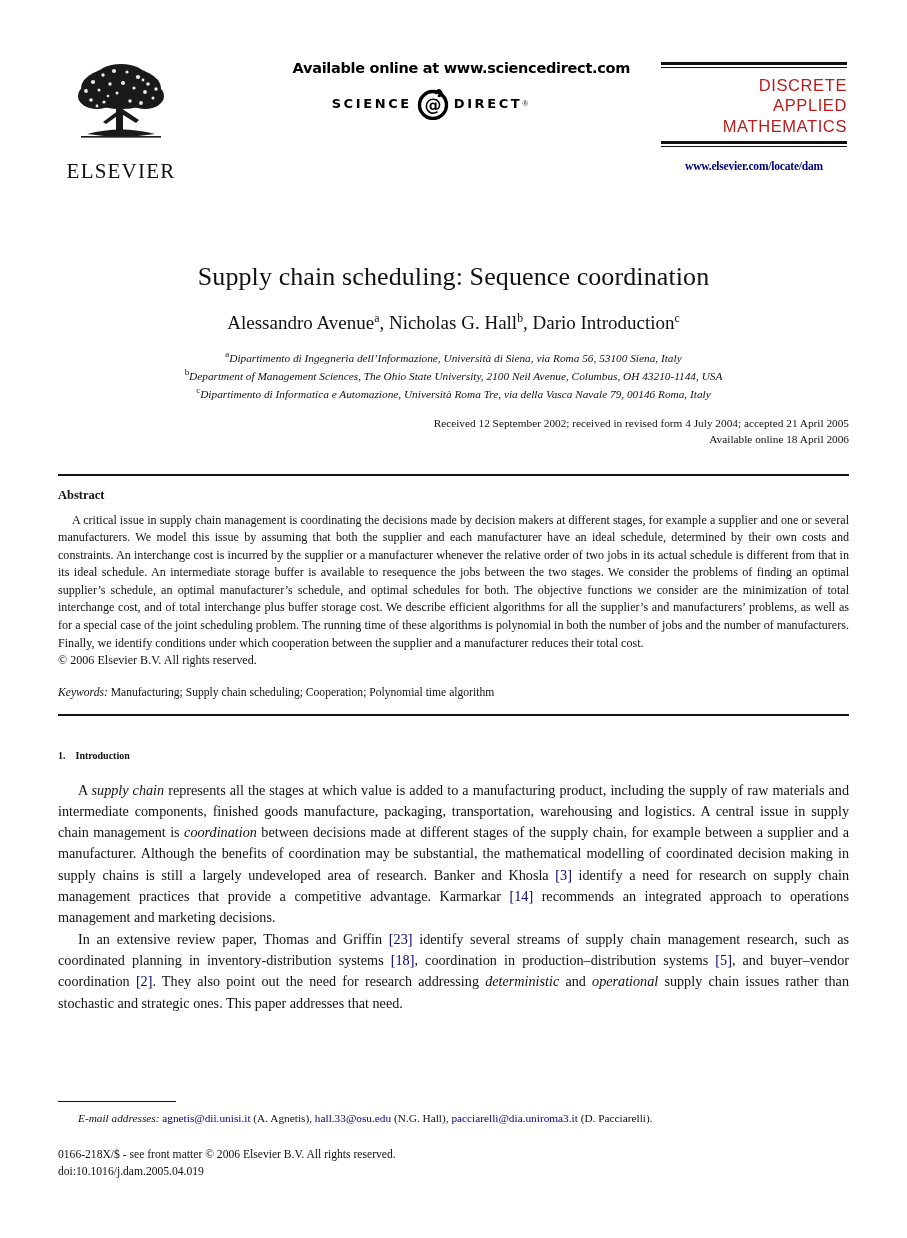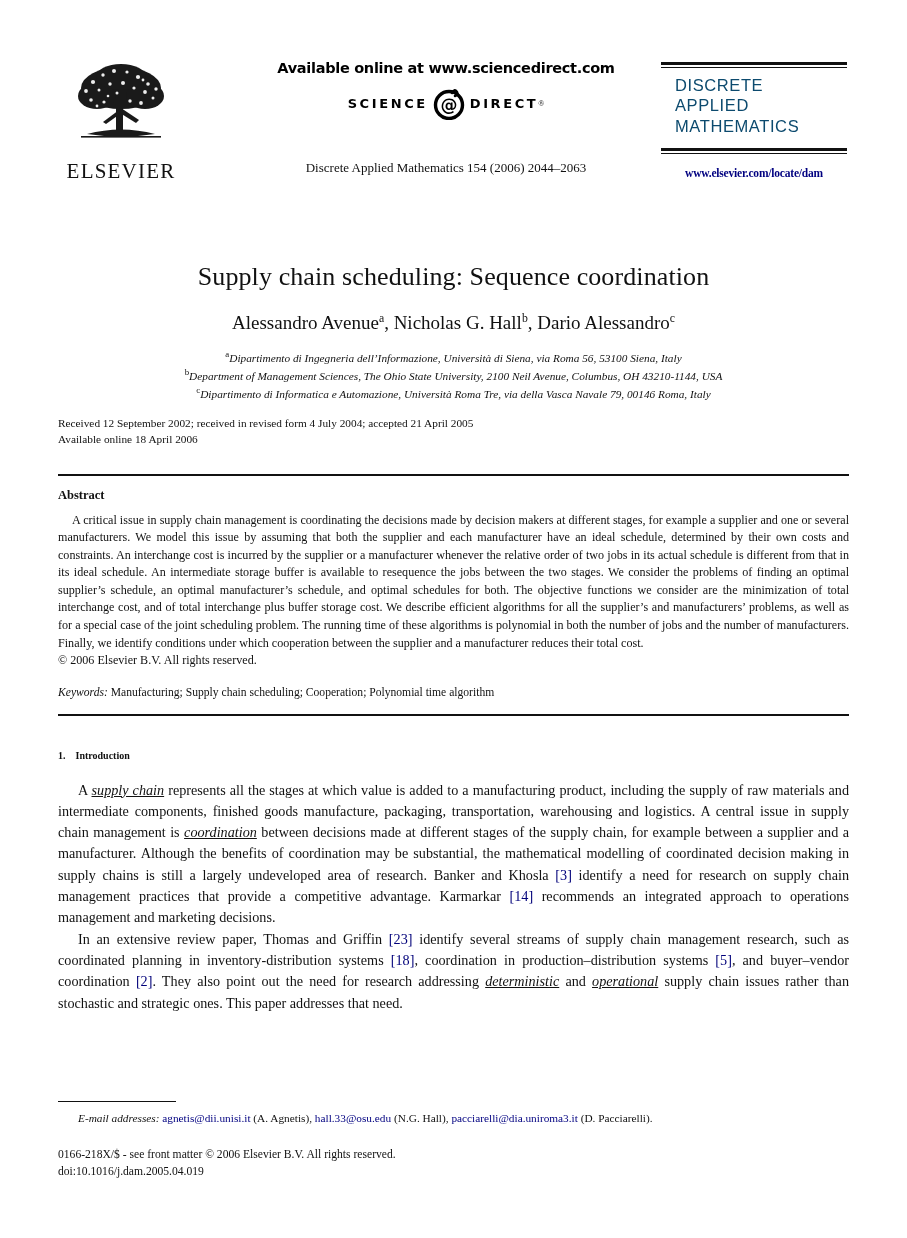--- a/index.html
+++ b/index.html
@@ -41,24 +41,24 @@
   .elsevier-word {
     font-family: "Liberation Serif", serif;
     font-size: 21px;
     letter-spacing: 1.2px;
     margin-top: 5px;
     color: #111;
   }
 
   .sd-block {
     position: absolute;
-    left: 188px;
+    left: 172px;
     top: 60px;
     width: 400px;
-    text-align: center;
+    text-align: right;
   }
   .sd-available {
     font-family: "DejaVu Sans", sans-serif;
     font-weight: bold;
     font-size: 14.5px;
     letter-spacing: -0.3px;
     color: #000;
     white-space: nowrap;
   }
   .sd-logo-row {
@@ -101,27 +101,27 @@
   .jlogo {
     position: absolute;
     right: 2px;
     top: 62px;
     width: 186px;
     text-align: center;
   }
   .jlogo .rule-thick { border-top: 3px solid #111; }
   .jlogo .rule-thin  { border-top: 1px solid #111; margin-top: 2px; }
   .jlogo-lines {
-    padding: 7px 0 12px 0;
+    padding: 7px 0 5px 0;
     font-family: "Liberation Sans", sans-serif;
     font-size: 16.5px;
     letter-spacing: 0.6px;
     line-height: 1.24;
-    color: #0c4a6e;
-    text-align: left;
+    color: #b91c1c;
+    text-align: right;
     padding-left: 14px;
   }
   .jlogo-url {
     margin-top: 13px;
     font-family: "Liberation Serif", serif;
     font-weight: bold;
     font-size: 11.5px;
     color: #000080;
     letter-spacing: -0.2px;
   }
@@ -146,21 +146,21 @@
     margin-top: 14px;
     text-align: center;
     font-style: italic;
     font-size: 11.3px;
     line-height: 1.42;
     font-family: "Liberation Serif", serif;
   }
   .affils sup { font-style: normal; font-size: 0.78em; }
   .dates {
     margin-top: 13px;
-    text-align: left;
+    text-align: right;
     font-size: 11.3px;
     line-height: 1.42;
     font-family: "Liberation Serif", serif;
   }
 
   
   .hr { border: 0; border-top: 2.2px solid #111; margin: 0; }
   .hr-abstract { margin-top: 27px; }
   .hr-keywords { margin-top: 15px; }
 
@@ -203,21 +203,21 @@
   p.body {
     font-size: 14.2px;
     line-height: 1.5;
     text-align: justify;
     text-indent: 20px;
     margin: 0;
     font-family: "Liberation Serif", serif;
   }
   p.body.first { margin-top: 19px; }
   .ref { color: #00007a; }
-  em, .it { font-style: italic; text-decoration: underline; }
+  em, .it { font-style: italic; }
 
   
   .footer {
     position: absolute;
     left: 58px;
     right: 58px;
     bottom: 58px;
   }
   .foot-rule {
     border: 0;
@@ -297,39 +297,38 @@
             <circle cx="17" cy="19" r="13.5" fill="none" stroke="#000" stroke-width="3.4"></circle>
             <text x="17" y="25" font-family="'DejaVu Sans',sans-serif" font-size="17" font-weight="bold" text-anchor="middle" fill="#000">@</text>
             <path d="M20 7 q3 -5 5 -1 q1.5 3 -2 4" fill="none" stroke="#000" stroke-width="2.6" stroke-linecap="round"></path>
           </svg>
         </span>
         <span class="sd-word">DIRECT</span>
         <span class="sd-sup">®</span>
       </div>
     </div>
 
-    <div class="journal-ref">Discrete Applied Mathematics 154 (2006) 2044–2063</div>
 
     <div class="jlogo">
       <div class="rule-thick"></div>
       <div class="rule-thin"></div>
       <div class="jlogo-lines">
         <div>DISCRETE</div>
         <div>APPLIED</div>
         <div>MATHEMATICS</div>
       </div>
       <div class="rule-thick"></div>
       <div class="rule-thin"></div>
       <div class="jlogo-url">www.elsevier.com/locate/dam</div>
     </div>
   </div>
 
   <div class="title-block">
     <h1 class="paper-title">Supply chain scheduling: Sequence coordination</h1>
-    <div class="authors"><span>Alessandro Avenue</span><sup>a</sup>, <span>Nicholas G. Hall</span><sup>b</sup>, <span>Dario Alessandro</span><sup>c</sup></div>
+    <div class="authors"><span>Alessandro Avenue</span><sup>a</sup>, <span>Nicholas G. Hall</span><sup>b</sup>, <span>Dario Introduction</span><sup>c</sup></div>
     <div class="affils">
         <div><sup>a</sup><span>Dipartimento di Ingegneria dell’Informazione, Università di Siena, via Roma 56, 53100 Siena, Italy</span></div>
         <div><sup>b</sup><span>Department of Management Sciences, The Ohio State University, 2100 Neil Avenue, Columbus, OH 43210-1144, USA</span></div>
         <div><sup>c</sup><span>Dipartimento di Informatica e Automazione, Università Roma Tre, via della Vasca Navale 79, 00146 Roma, Italy</span></div>
       </div>
     <div class="dates">
       <div>Received 12 September 2002; received in revised form 4 July 2004; accepted 21 April 2005</div>
       <div>Available online 18 April 2006</div>
     </div>
   </div>

